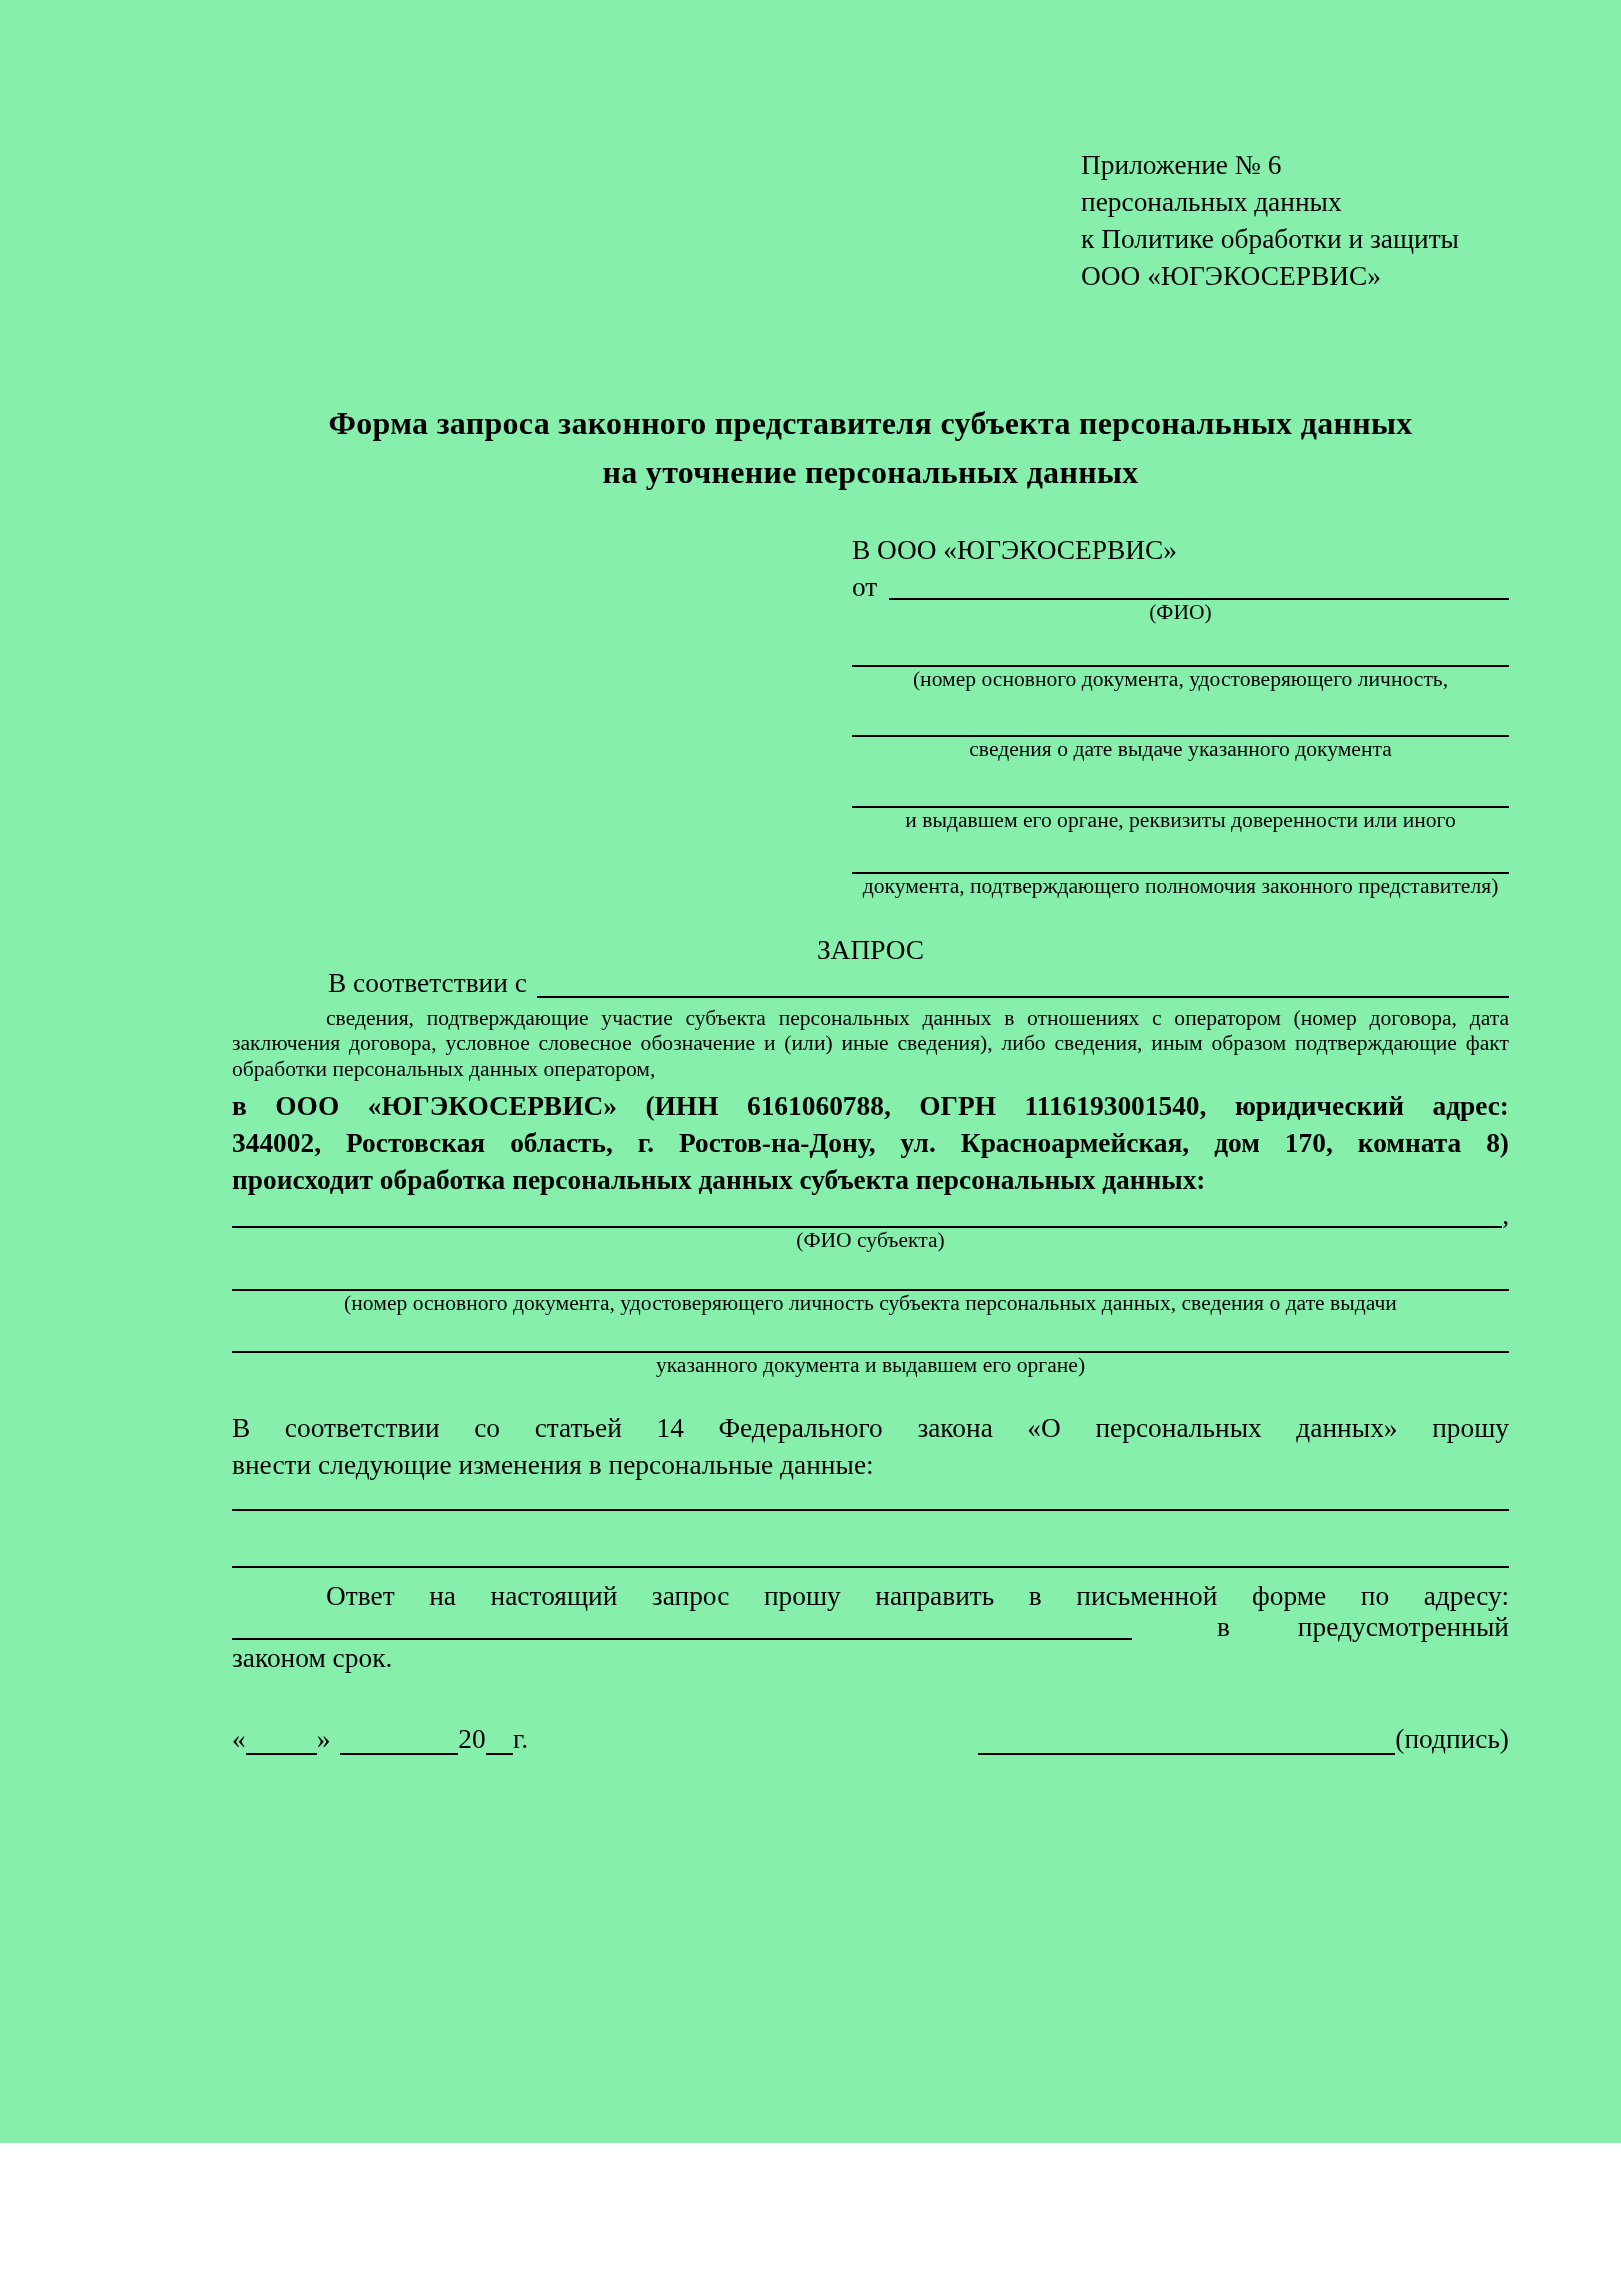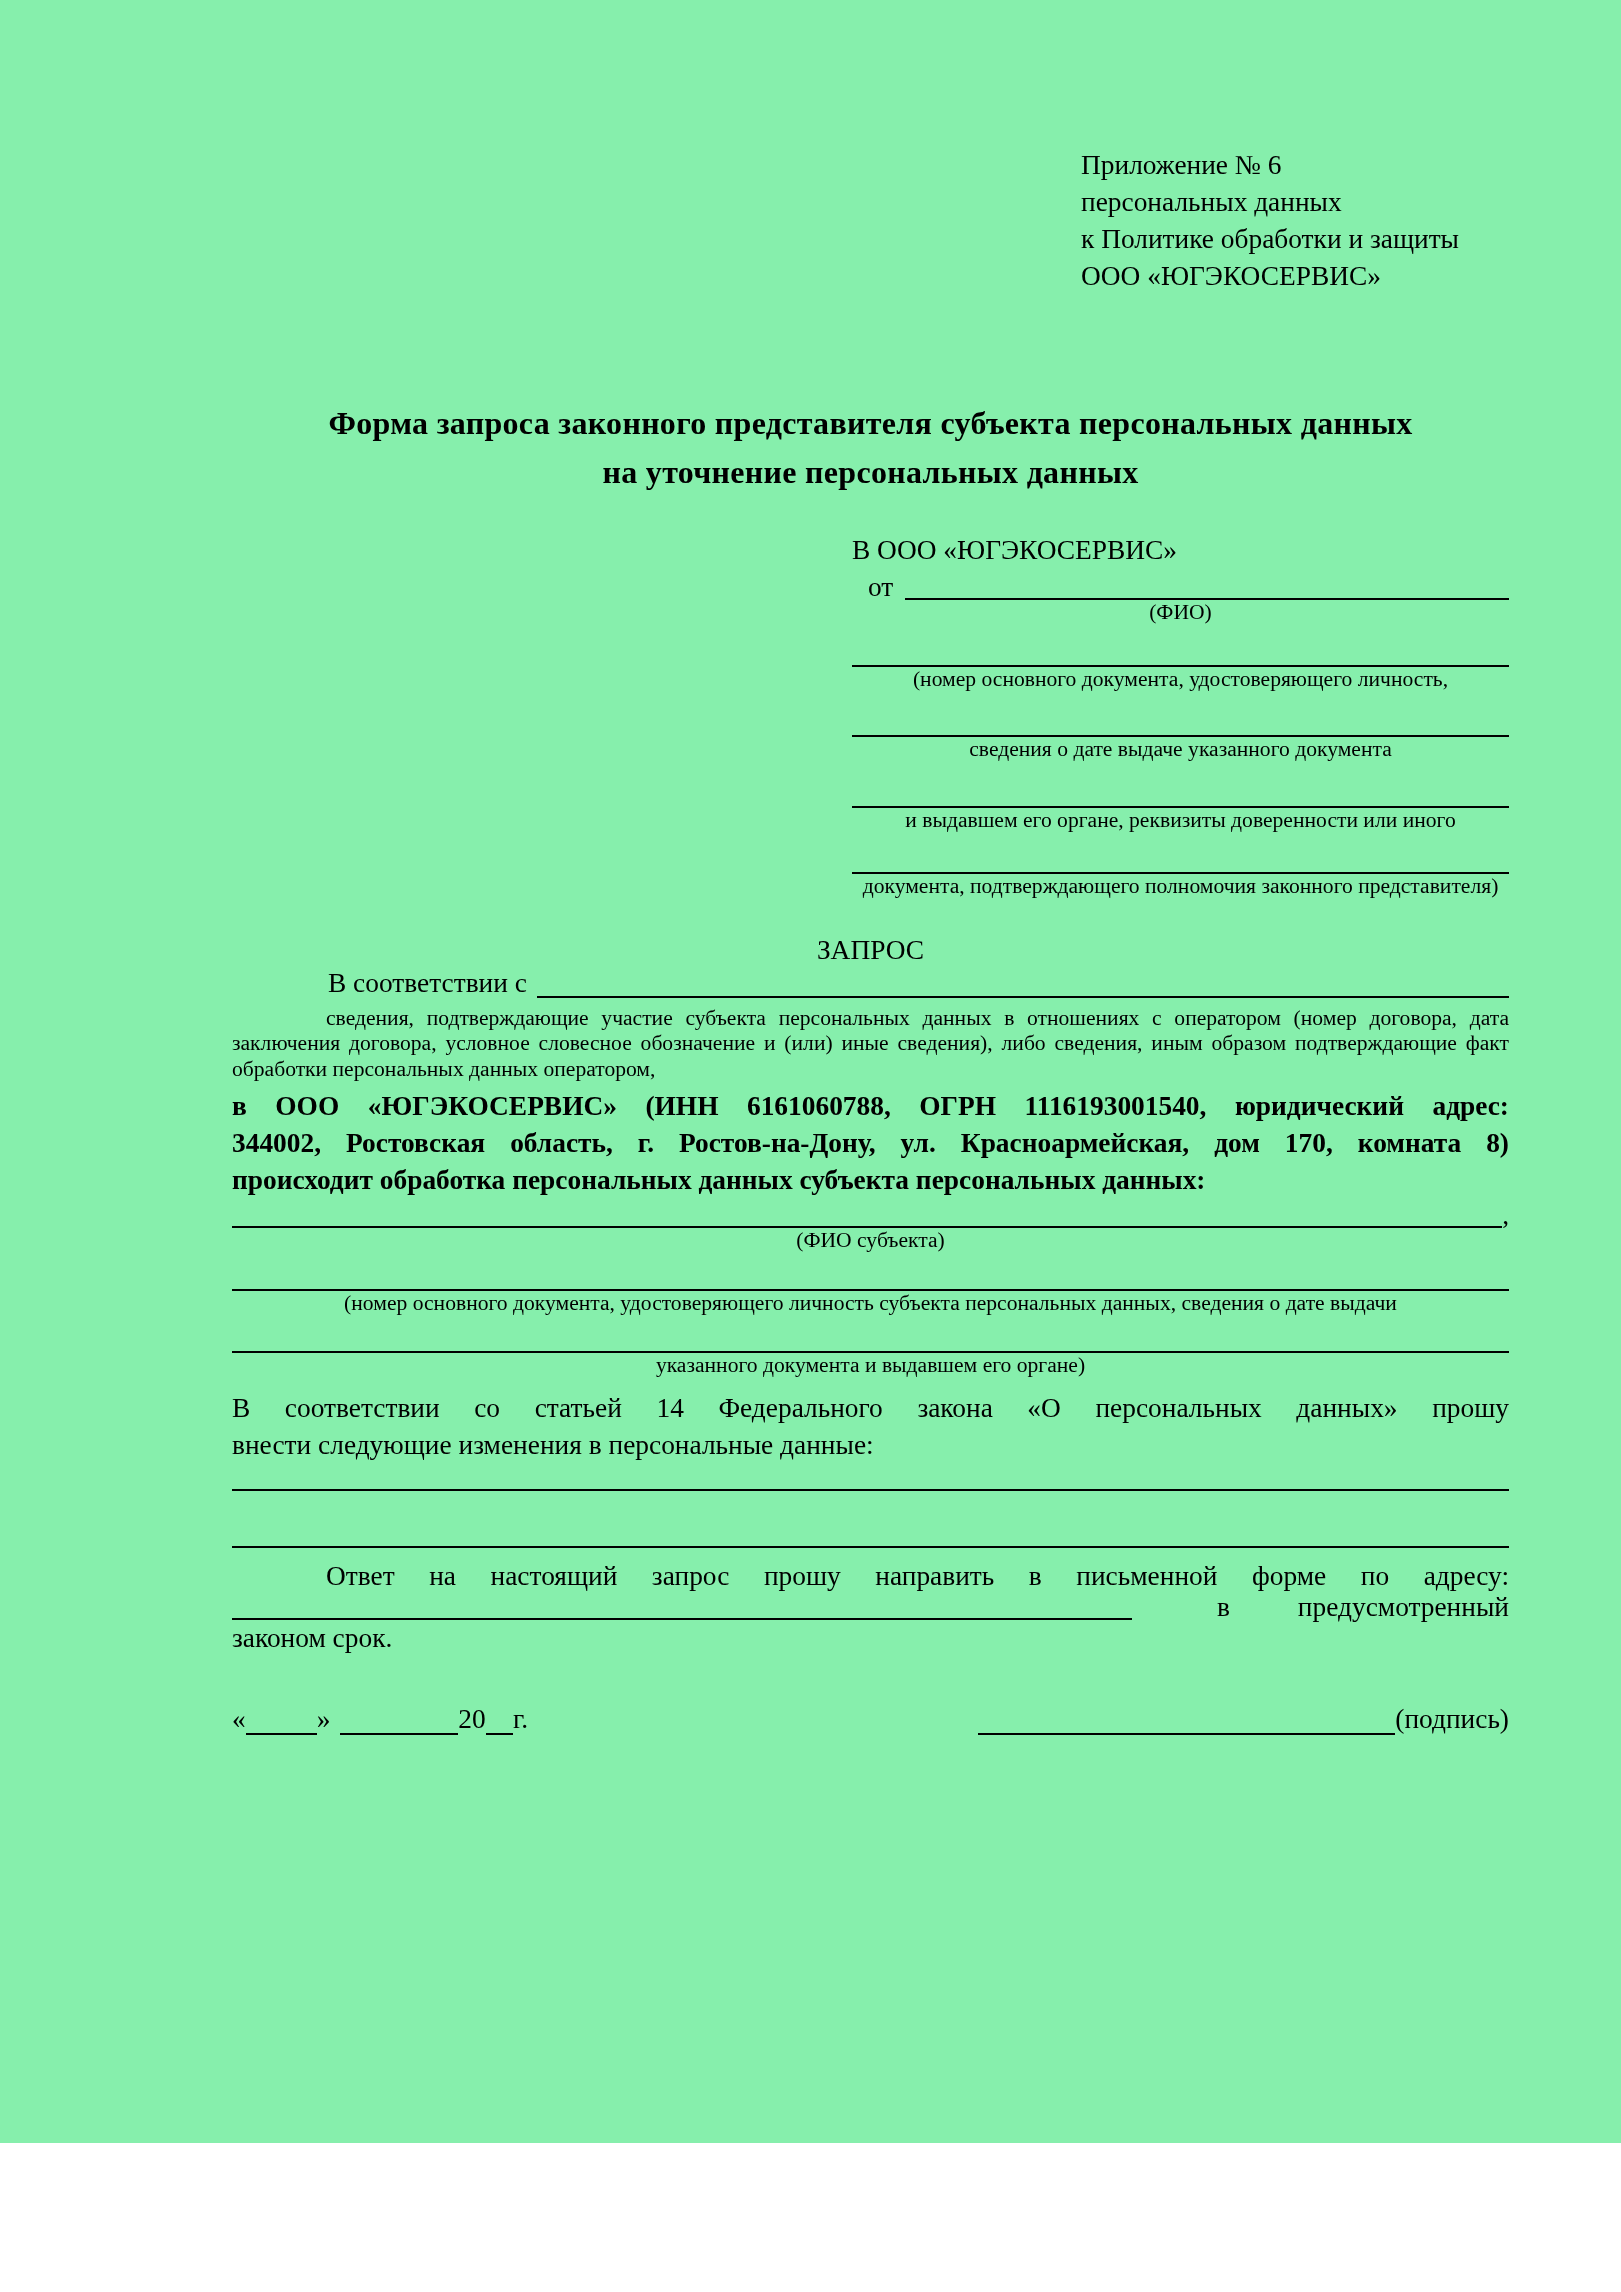--- a/index.html
+++ b/index.html
@@ -18,36 +18,36 @@
   
   .header-note{margin-top:147px;margin-left:849px;line-height:37px;}
   
   .doc-title{
     margin-top:104px;text-align:center;
     font-weight:bold;font-size:32px;line-height:49px;letter-spacing:0.3px;
   }
   
   .addressee{margin-top:35px;margin-left:620px;width:657px;}
   .from-row{display:flex;align-items:flex-end;height:25.5px;margin-top:5.9px;}
-  .from-row .lbl{line-height:25.5px;margin-right:11.8px;margin-left:16px;}
+  .from-row .lbl{line-height:25.5px;margin-right:11.8px;}
   .fill{flex:1;border-bottom:2.9px solid #000;height:100%;}
   .caption{font-size:21.6px;line-height:25.5px;text-align:center;}
   .bl{border-bottom:2.9px solid #000;}
   .h40{height:39px;} .h44{height:43px;} .h36{height:35px;} .h26{height:25.5px;} .h56{height:55px;}
   
   .req-heading{margin-top:32px;text-align:center;}
   .intro-row{display:flex;align-items:flex-end;height:29px;padding-left:96px;}
   .intro-row .lbl{line-height:29px;white-space:nowrap;margin-right:9.8px;}
   .footnote{margin-top:7.8px;font-size:21.6px;line-height:25.5px;}
   .stretch{text-align:justify;text-align-last:justify;}
   .indent1{padding-left:94px;}
   .para{font-size:27.4px;line-height:37px;}
   .comma-row{display:flex;align-items:flex-end;height:29px;margin-top:0;}
   .comma-row .comma{line-height:25.5px;}
-  .mt16{margin-top:11px;} .mt10{margin-top:9.8px;} .mt4{margin-top:6px;font-weight:bold;}
+  .mt16{margin-top:31px;} .mt10{margin-top:9.8px;} .mt4{margin-top:6px;font-weight:bold;}
   .answer-row{display:flex;align-items:flex-end;height:25.5px;}
   .answer-row .addr-line{width:900px;border-bottom:2.9px solid #000;height:100%;}
   .answer-row .tail{margin-left:auto;line-height:25.5px;word-spacing:61px;white-space:nowrap;}
   
   .footer-row{display:flex;justify-content:space-between;align-items:flex-end;margin-top:43px;height:35px;}
   .grp{display:flex;align-items:flex-end;height:100%;}
   .blank{display:inline-block;border-bottom:2.9px solid #000;height:100%;}
   .w72{width:71px;} .w120{width:118px;} .w28{width:27.4px;} .w425{width:417px;}
   .grp .t{line-height:31px;white-space:nowrap;}
   .gap10{margin-left:9.8px;}

